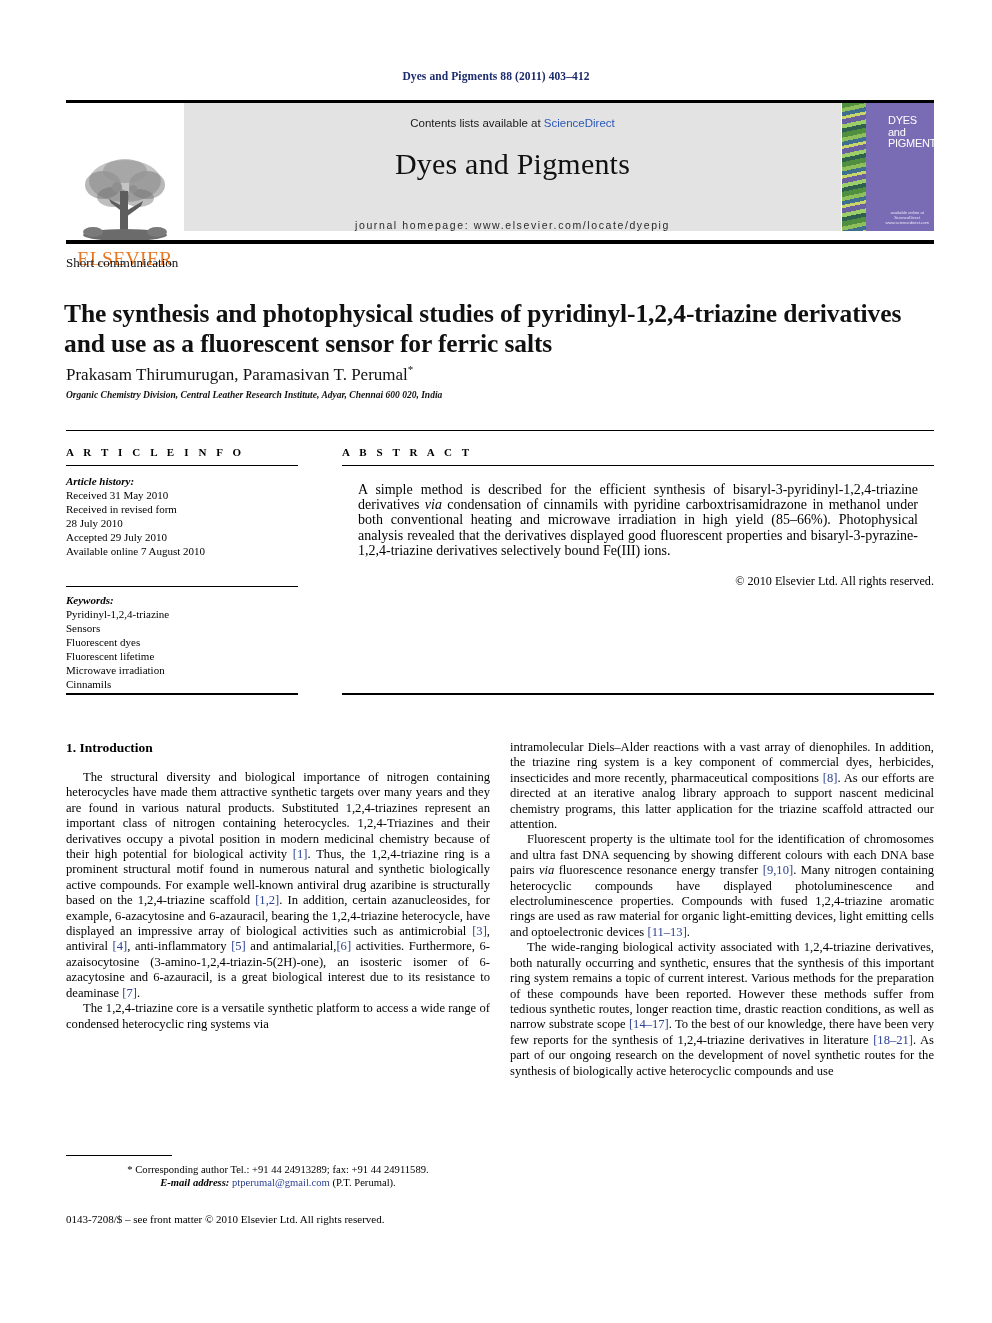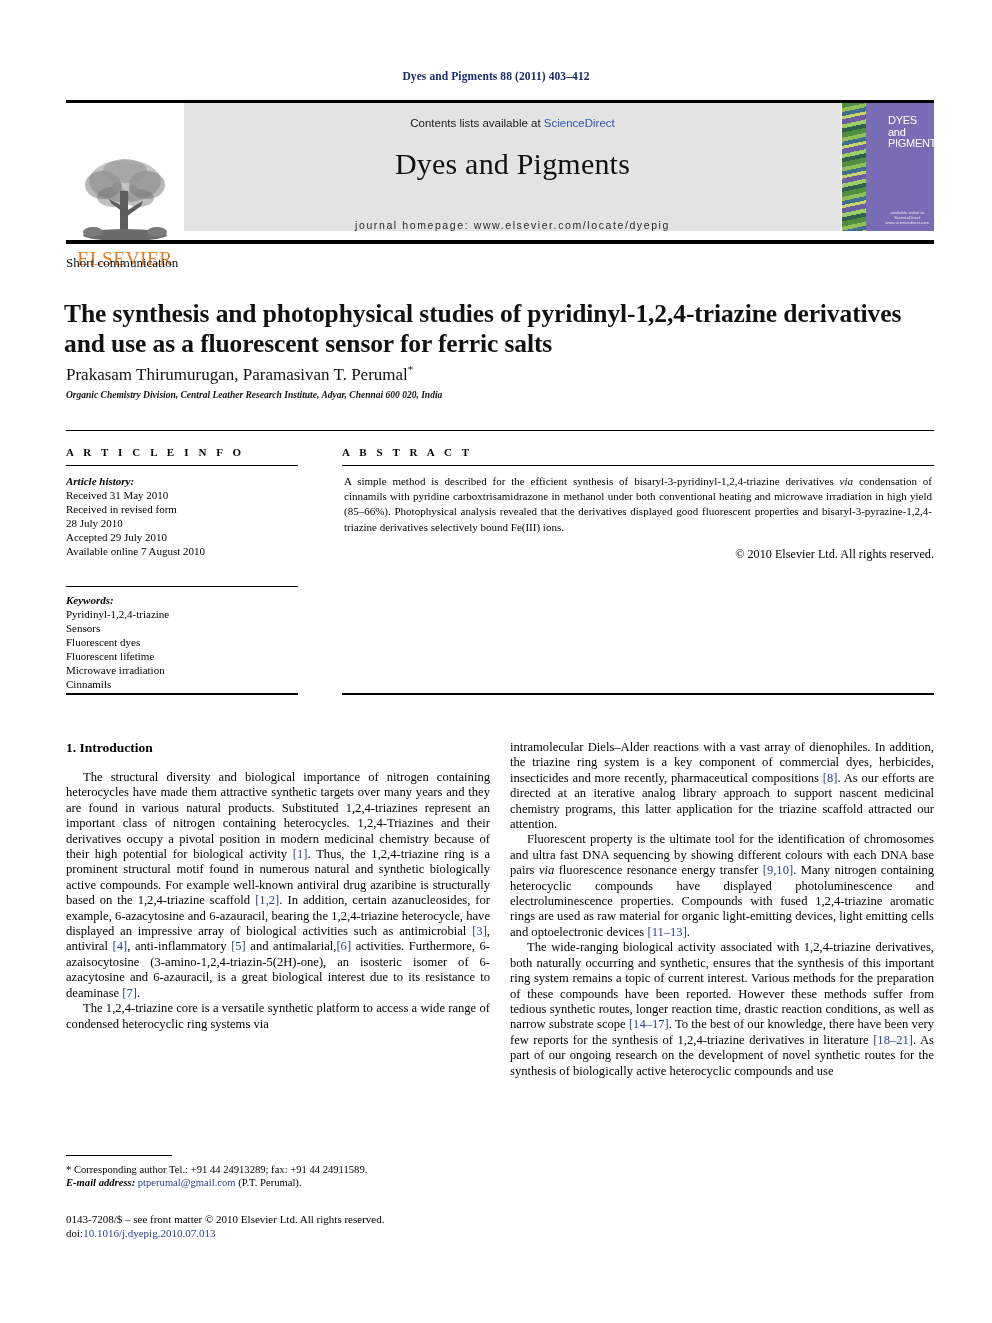--- a/index.html
+++ b/index.html
@@ -209,24 +209,24 @@
     line-height: 14px;
   }
   .hist-line, .kw-line {
     font-size: 11px;
     line-height: 14px;
     margin: 0;
   }
   .kw-block { margin-top: 28px; }
   .kw-block .hr-thin { border-top: 1.5px solid #000; margin-bottom: 6px;}
   .abstract-body {
-    font-size: 11px;
+    font-size: 14px;
     line-height: 15.2px;
     text-align: justify;
-    margin: 2px;
+    margin: 16px;
   }
   .copyright {
     font-size: 12.2px;
     text-align: right;
     margin-top: 12px;
   }
   .info-rule-bottom-left {
     position: absolute;
     left: 66px; top: 693px;
     width: 232px;
@@ -266,20 +266,21 @@
   }
   .para + .para { margin-top: 0; }
   .ref { color: #2b3f8f; }
   em { font-style: italic; }
 
   
   .footnote {
     position: absolute;
     left: 66px; top: 1155px;
     width: 424px;
+    text-align: center;
   }
   .footnote .fn-rule {
     width: 106px;
     border-top: 1px solid #000;
     margin-bottom: 7px;
   }
   .fn-line {
     font-size: 10.6px;
     line-height: 13.4px;
     margin: 0;
@@ -412,18 +413,15 @@
     <p class="fn-line">* Corresponding author Tel.: +91 44 24913289; fax: +91 44 24911589.</p>
     <p class="fn-line">
       <span class="lbl">E-mail address:</span>
       <span class="mail">ptperumal@gmail.com</span>
       <span>(P.T. Perumal).</span>
     </p>
   </div>
 
   <div class="imprint">
     <div>0143-7208/$ – see front matter © 2010 Elsevier Ltd. All rights reserved.</div>
-    <div>
-      <span>doi:</span><span class="doi-link">10.1016/j.dyepig.2010.07.013</span>
-    </div>
   </div>
 
 </div>
 
 </body></html>

